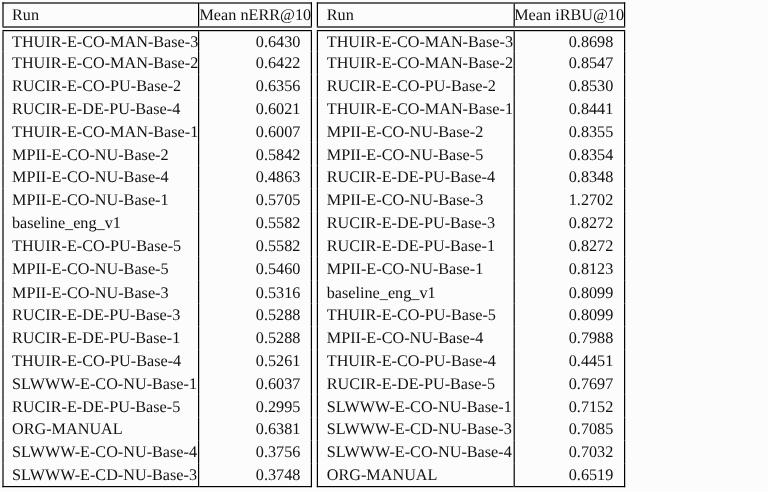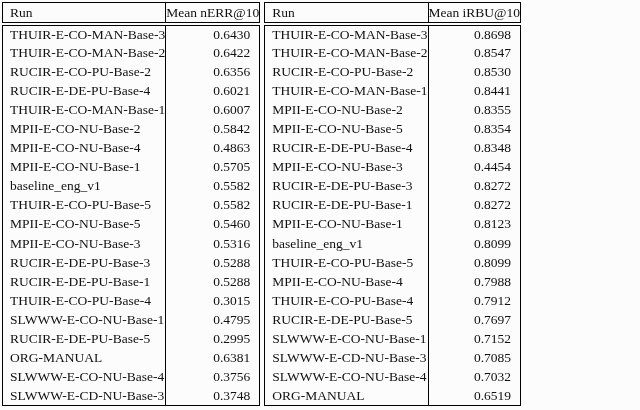--- a/index.html
+++ b/index.html
@@ -118,25 +118,25 @@
           <tr>
             <td class="run">RUCIR-E-DE-PU-Base-3</td>
             <td class="val">0.5288</td>
           </tr>
           <tr>
             <td class="run">RUCIR-E-DE-PU-Base-1</td>
             <td class="val">0.5288</td>
           </tr>
           <tr>
             <td class="run">THUIR-E-CO-PU-Base-4</td>
-            <td class="val">0.3015</td>
+            <td class="val">0.5261</td>
           </tr>
           <tr>
             <td class="run">SLWWW-E-CO-NU-Base-1</td>
-            <td class="val">0.4795</td>
+            <td class="val">0.6037</td>
           </tr>
           <tr>
             <td class="run">RUCIR-E-DE-PU-Base-5</td>
             <td class="val">0.2995</td>
           </tr>
           <tr>
             <td class="run">ORG-MANUAL</td>
             <td class="val">0.6381</td>
           </tr>
           <tr>
@@ -181,21 +181,21 @@
           <tr>
             <td class="run">MPII-E-CO-NU-Base-5</td>
             <td class="val">0.8354</td>
           </tr>
           <tr>
             <td class="run">RUCIR-E-DE-PU-Base-4</td>
             <td class="val">0.8348</td>
           </tr>
           <tr>
             <td class="run">MPII-E-CO-NU-Base-3</td>
-            <td class="val">0.4454</td>
+            <td class="val">1.2702</td>
           </tr>
           <tr>
             <td class="run">RUCIR-E-DE-PU-Base-3</td>
             <td class="val">0.8272</td>
           </tr>
           <tr>
             <td class="run">RUCIR-E-DE-PU-Base-1</td>
             <td class="val">0.8272</td>
           </tr>
           <tr>
@@ -209,21 +209,21 @@
           <tr>
             <td class="run">THUIR-E-CO-PU-Base-5</td>
             <td class="val">0.8099</td>
           </tr>
           <tr>
             <td class="run">MPII-E-CO-NU-Base-4</td>
             <td class="val">0.7988</td>
           </tr>
           <tr>
             <td class="run">THUIR-E-CO-PU-Base-4</td>
-            <td class="val">0.7912</td>
+            <td class="val">0.4451</td>
           </tr>
           <tr>
             <td class="run">RUCIR-E-DE-PU-Base-5</td>
             <td class="val">0.7697</td>
           </tr>
           <tr>
             <td class="run">SLWWW-E-CO-NU-Base-1</td>
             <td class="val">0.7152</td>
           </tr>
           <tr>

